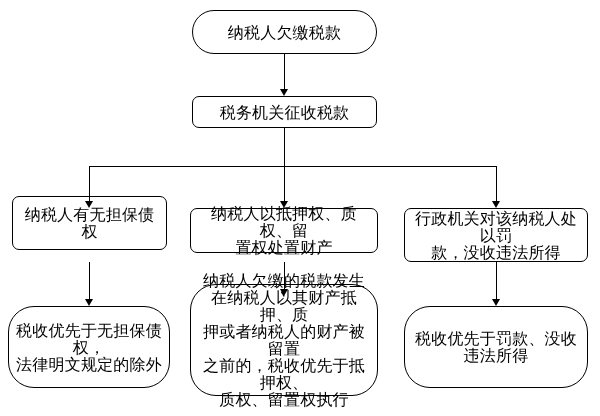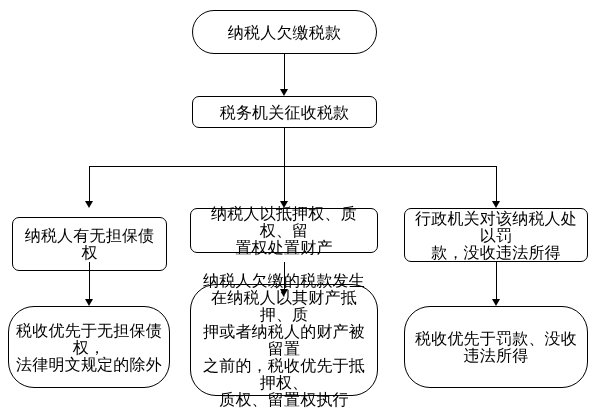--- a/index.html
+++ b/index.html
@@ -64,21 +64,21 @@
 <div id="canvas">
 
   <div class="node round" style="left:192px; top:10px; width:185px; height:44px;">
     <span>纳税人欠缴税款</span>
   </div>
 
   <div class="node rect" style="left:192px; top:96px; width:185px; height:32px;">
     <span>税务机关征收税款</span>
   </div>
 
-  <div class="node rect" style="left:12px; top:217px; width:155px; height:54px;">
+  <div class="node rect" style="left:12px; top:196px; width:155px; height:54px;">
     <span>纳税人有无担保债权</span>
   </div>
 
   <div class="node rect" style="left:190px; top:208px; width:188px; height:45px;">
     <span>纳税人以抵押权、质权、留
 置权处置财产</span>
   </div>
 
   <div class="node rect" style="left:404px; top:208px; width:184px; height:54px;">
     <span>行政机关对该纳税人处以罚

